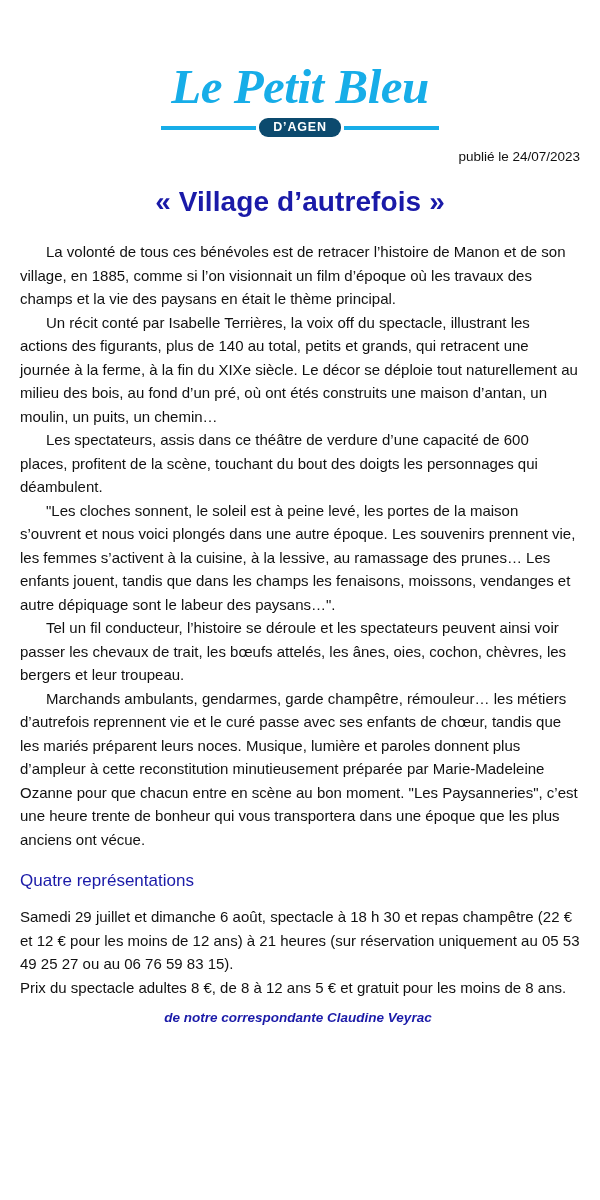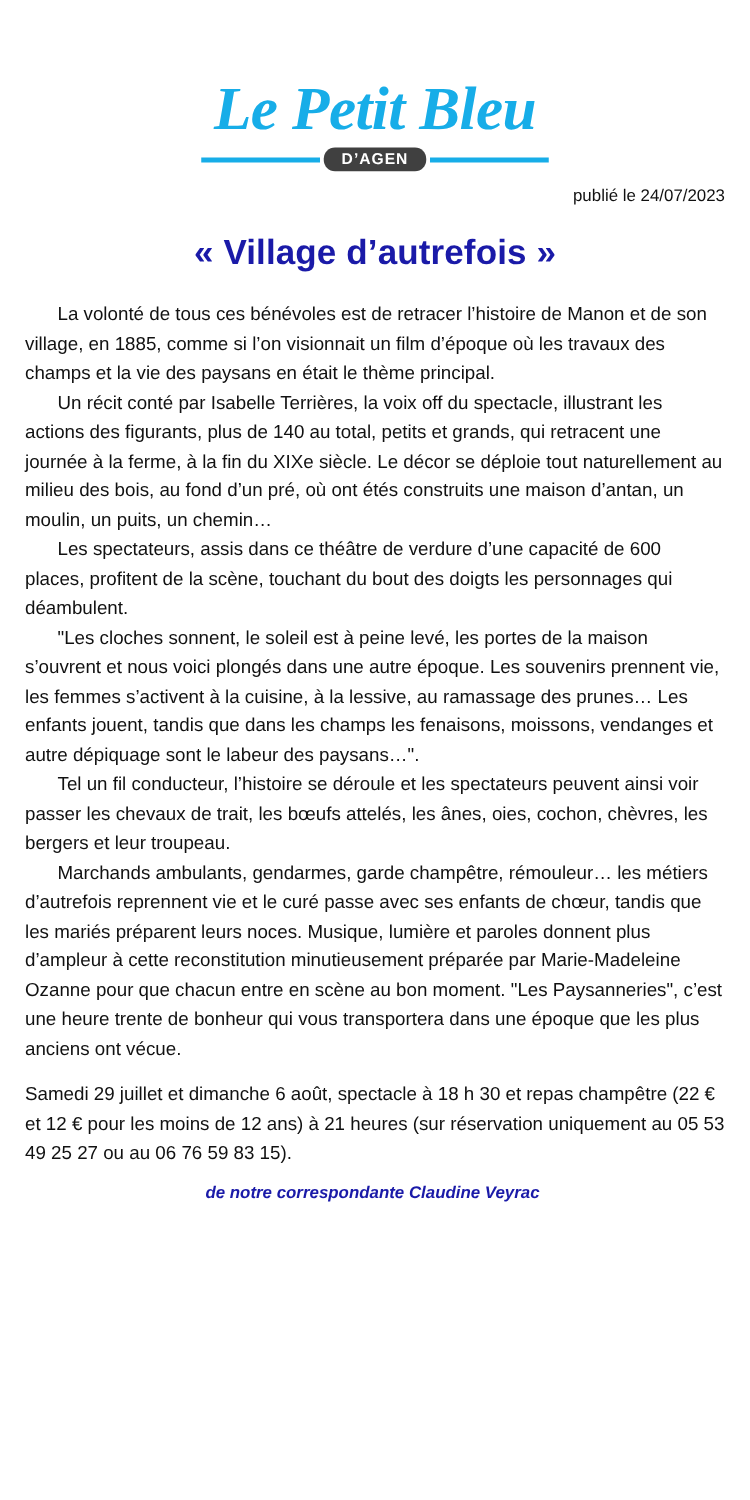--- a/index.html
+++ b/index.html
@@ -49,21 +49,21 @@
     margin-left: auto;
     margin-right: auto;
   }
   .logo-rule {
     flex: 1 1 auto;
     height: 4px;
     background: #17ADE8;
   }
   .logo-pill {
     flex: 0 0 auto;
-    background: #404040;
+    background: #0c4a6e;
     color: #ffffff;
     font-size: 12.5px;
     font-weight: bold;
     letter-spacing: 0.8px;
     padding: 2px 14px 3px 14px;
     border-radius: 9px;
     line-height: 1.15;
     margin: 0 3px;
   }
   .pub-date {
@@ -148,20 +148,22 @@
 
   <section class="article">
     <p>La volonté de tous ces bénévoles est de retracer l’histoire de Manon et de son village, en 1885, comme si l’on visionnait un film d’époque où les travaux des champs et la vie des paysans en était le thème principal.</p>
     <p>Un récit conté par Isabelle Terrières, la voix off du spectacle, illustrant les actions des figurants, plus de 140 au total, petits et grands, qui retracent une journée à la ferme, à la fin du XIXe siècle. Le décor se déploie tout naturellement au milieu des bois, au fond d’un pré, où ont étés construits une maison d’antan, un moulin, un puits, un chemin…</p>
     <p>Les spectateurs, assis dans ce théâtre de verdure d’une capacité de 600 places, profitent de la scène, touchant du bout des doigts les personnages qui déambulent.</p>
     <p>"Les cloches sonnent, le soleil est à peine levé, les portes de la maison s’ouvrent et nous voici plongés dans une autre époque. Les souvenirs prennent vie, les femmes s’activent à la cuisine, à la lessive, au ramassage des prunes… Les enfants jouent, tandis que dans les champs les fenaisons, moissons, vendanges et autre dépiquage sont le labeur des paysans…".</p>
     <p>Tel un fil conducteur, l’histoire se déroule et les spectateurs peuvent ainsi voir passer les chevaux de trait, les bœufs attelés, les ânes, oies, cochon, chèvres, les bergers et leur troupeau.</p>
     <p>Marchands ambulants, gendarmes, garde champêtre, rémouleur… les métiers d’autrefois reprennent vie et le curé passe avec ses enfants de chœur, tandis que les mariés préparent leurs noces. Musique, lumière et paroles donnent plus d’ampleur à cette reconstitution minutieusement préparée par Marie-Madeleine Ozanne pour que chacun entre en scène au bon moment. "Les Paysanneries", c’est une heure trente de bonheur qui vous transportera dans une époque que les plus anciens ont vécue.</p>
   </section>
 
+  <h2 class="subhead">Quatre représentations</h2>
 
   <section class="info">
     <p>Samedi 29 juillet et dimanche 6 août, spectacle à 18 h 30 et repas champêtre (22 € et 12 € pour les moins de 12 ans) à 21 heures (sur réservation uniquement au 05 53 49 25 27 ou au 06 76 59 83 15).</p>
+    <p>Prix du spectacle adultes 8 €, de 8 à 12 ans 5 € et gratuit pour les moins de 8 ans.</p>
   </section>
 
   <div class="byline">de notre correspondante Claudine Veyrac</div>
 
 </div>
 
 </body></html>

